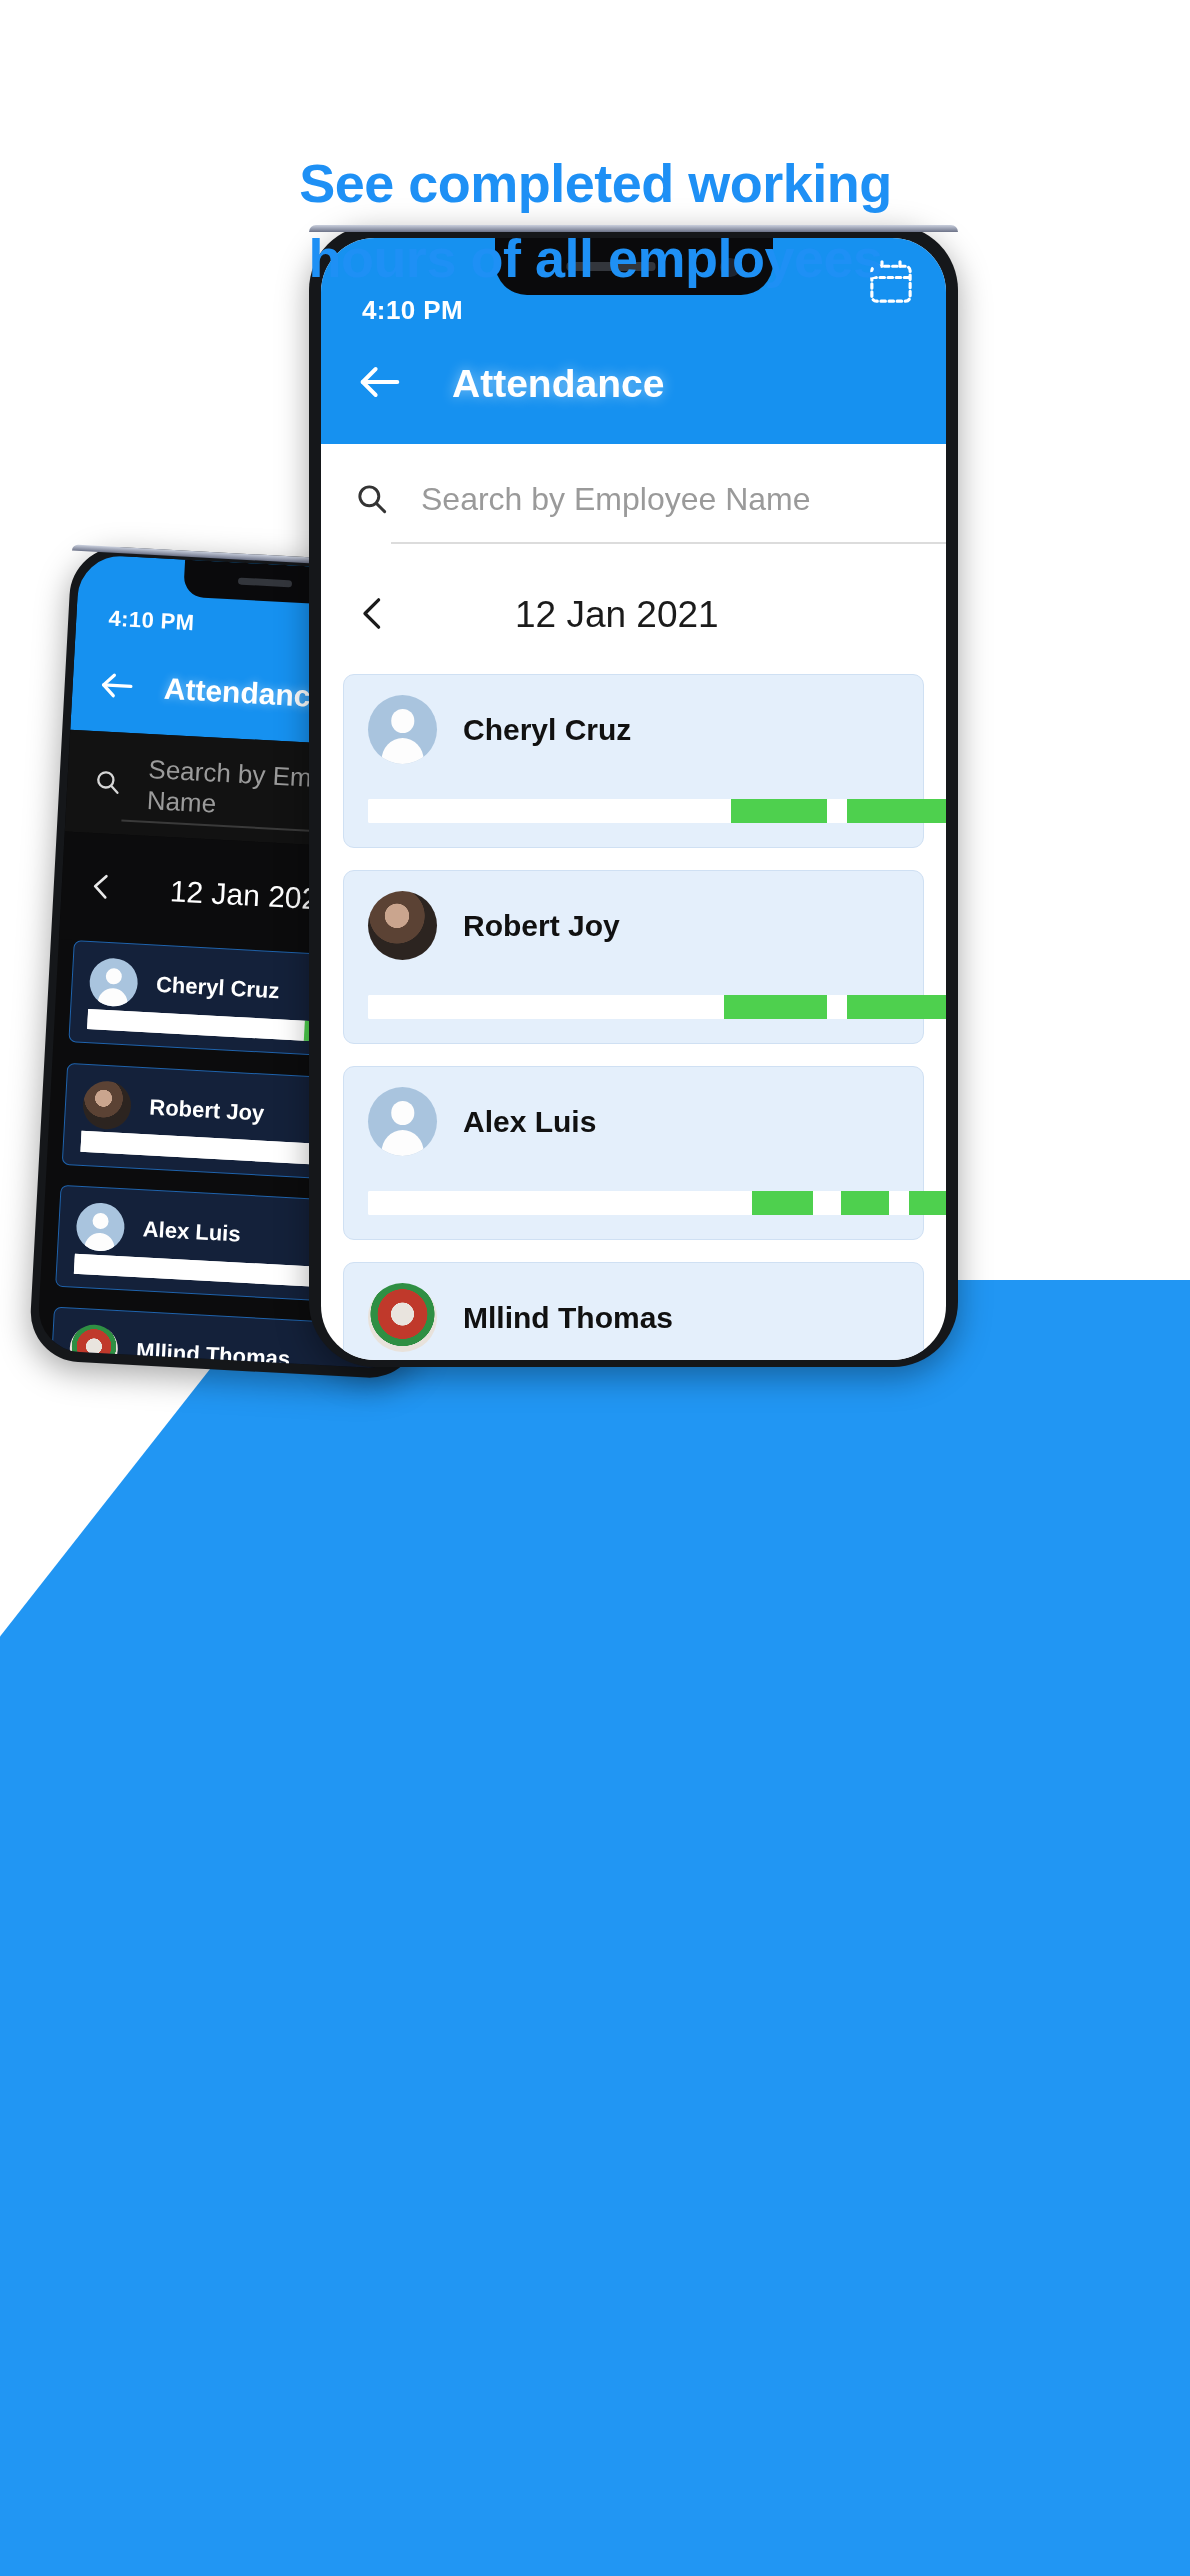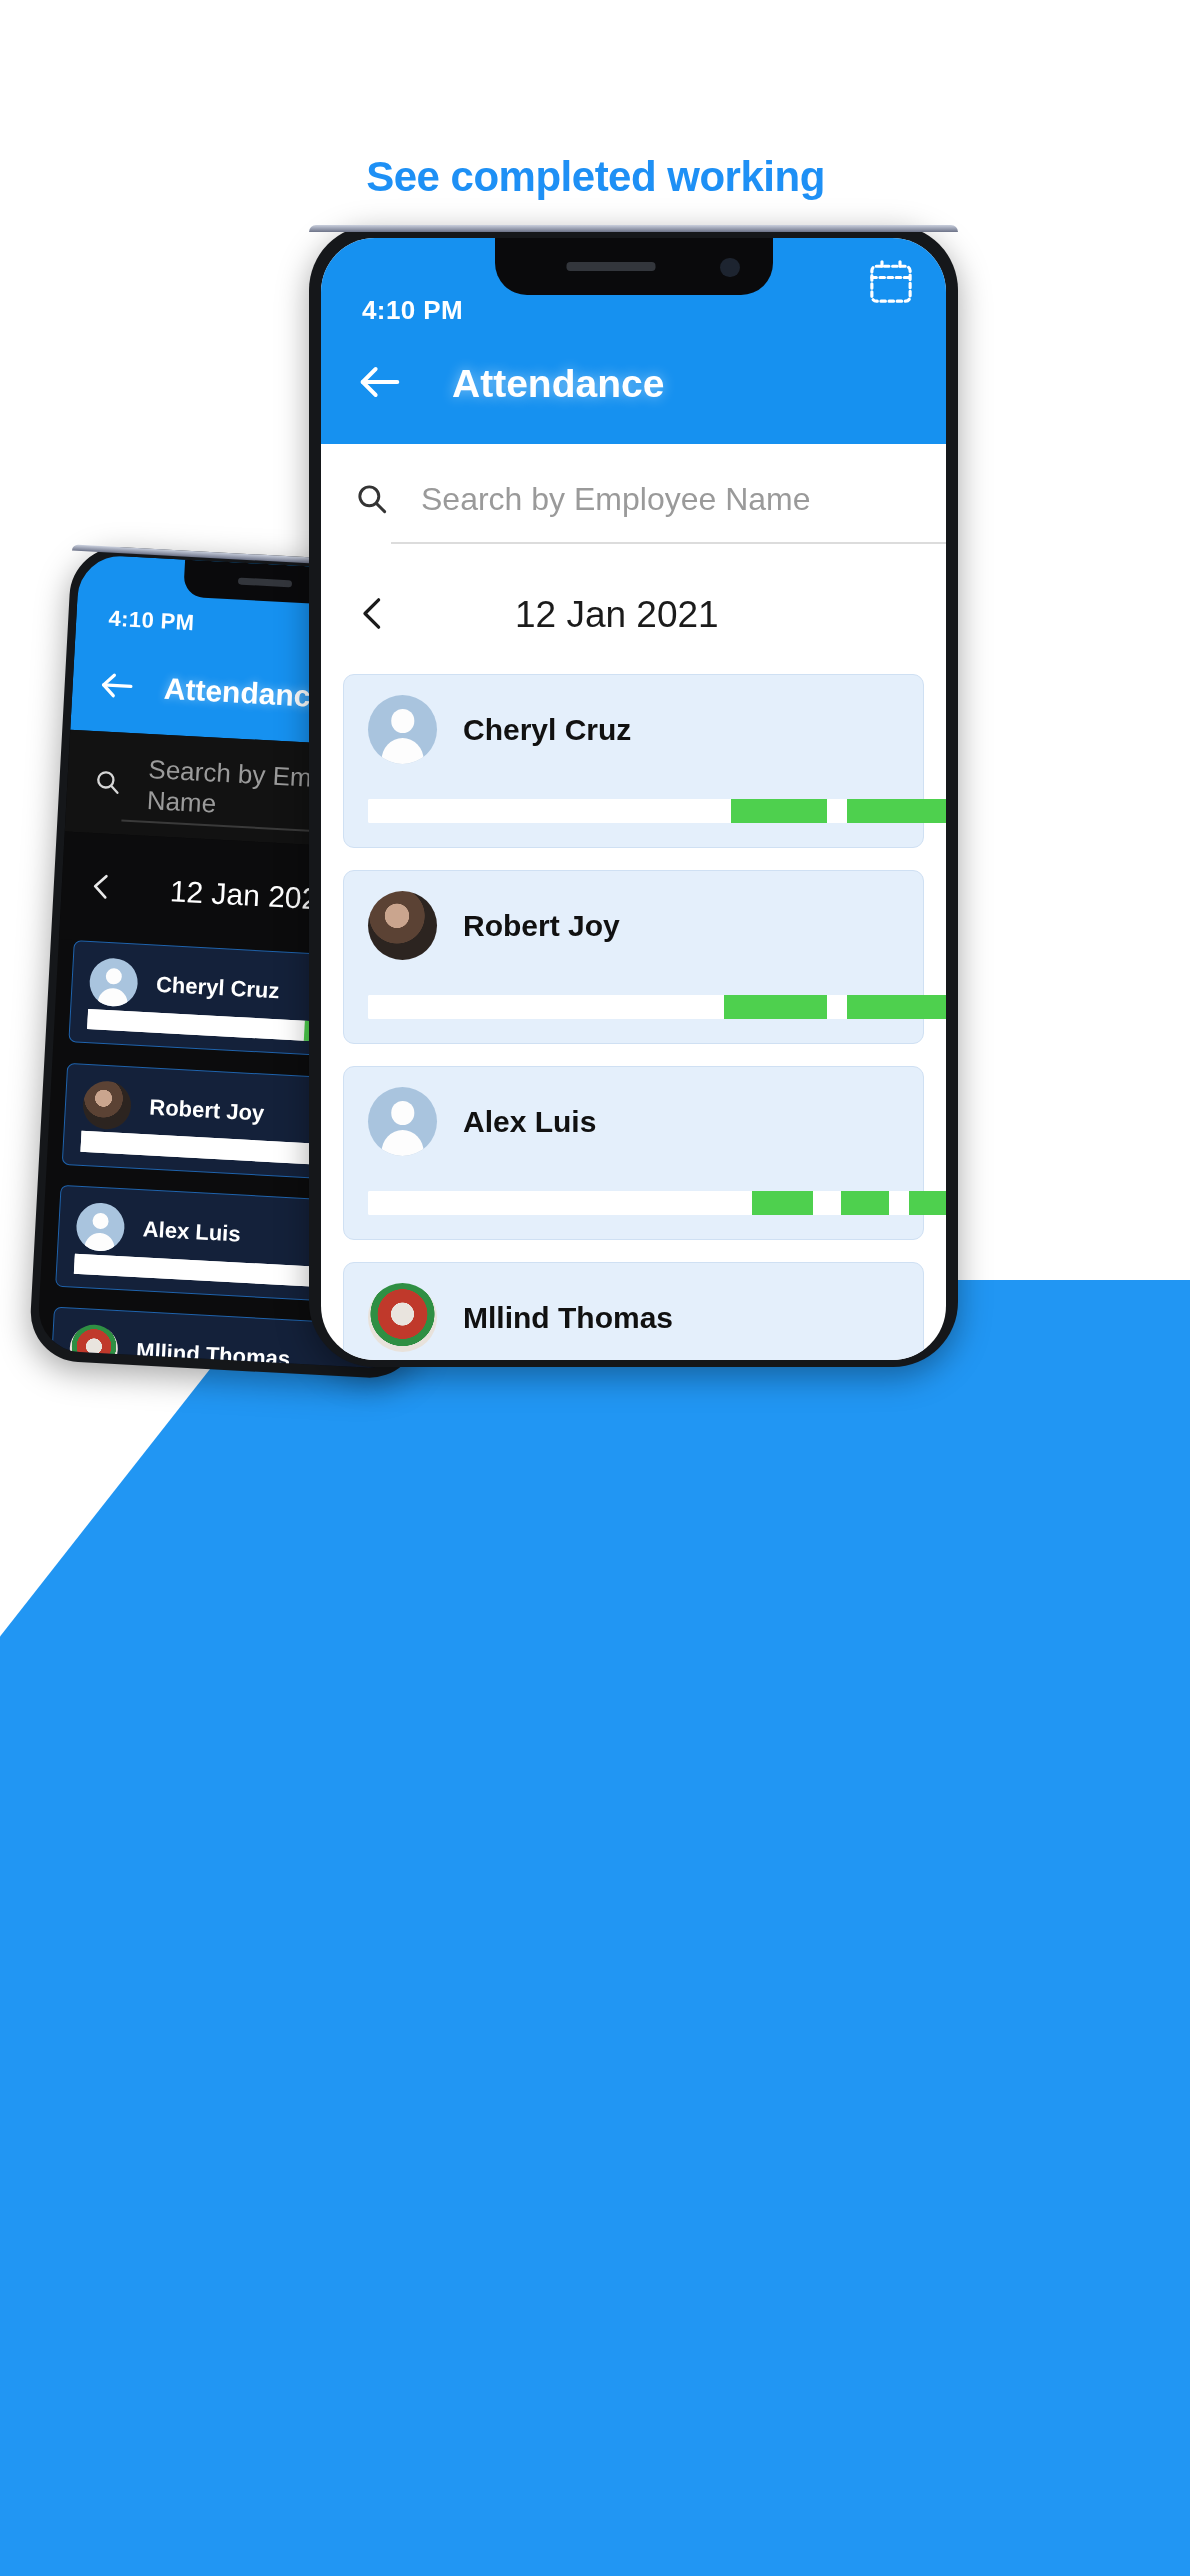--- a/index.html
+++ b/index.html
@@ -17,21 +17,21 @@
     clip-path:polygon(0% 100%, 0% 27.5%, 23.5% 0%, 100% 0%, 100% 100%);
     z-index:0;
   }
 
   
   #headline {
     position:absolute; left:0; top:156px; width:1191px;
     text-align:center; z-index:6;
     color:#1e90f5;
     font-weight:bold;
-    font-size:42px;
+    font-size:54px;
     line-height:1.0;
     letter-spacing:-0.5px;
   }
   #headline .l { display:block; }
   #headline .l2 { margin-top:21.3px; }
 
   
   .phone {
     position:absolute;
     background:#15171a;
@@ -218,20 +218,21 @@
   }
   .f-bar i { display:block; height:100%; }
 </style>
 </head>
 <body>
 
 <div id="blue-wedge"></div>
 
 <div id="headline">
   <span class="l l1">See completed working</span>
+  <span class="l l2">hours of all employees</span>
 </div>
 
 <div class="phone" id="phone-back">
   <div class="bezel-hl"></div>
   <div class="screen" id="screen-back">
 
     <div class="notch">
       <div class="speaker"></div>
       <div class="cam"></div>
     </div>

